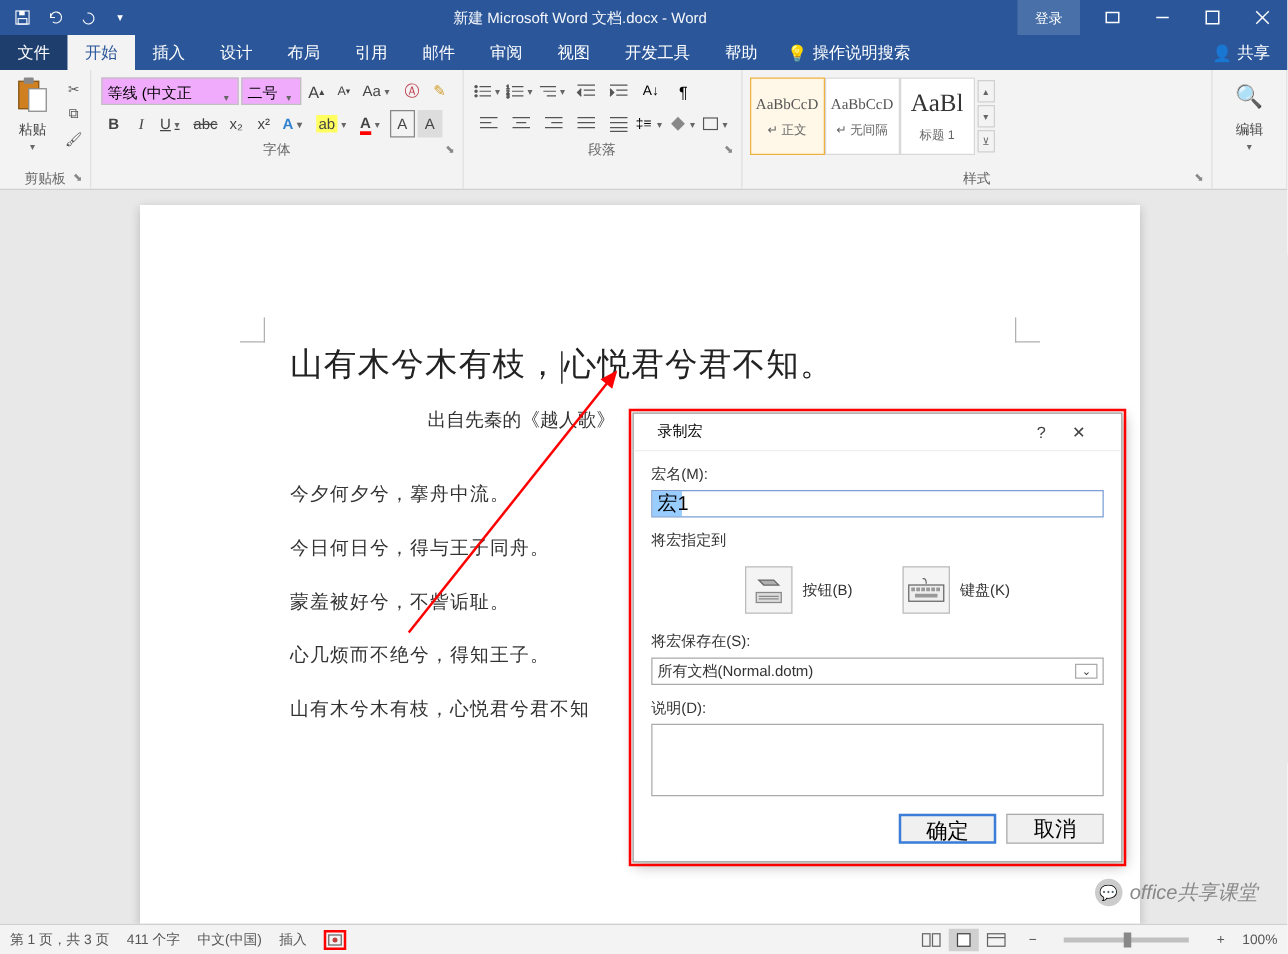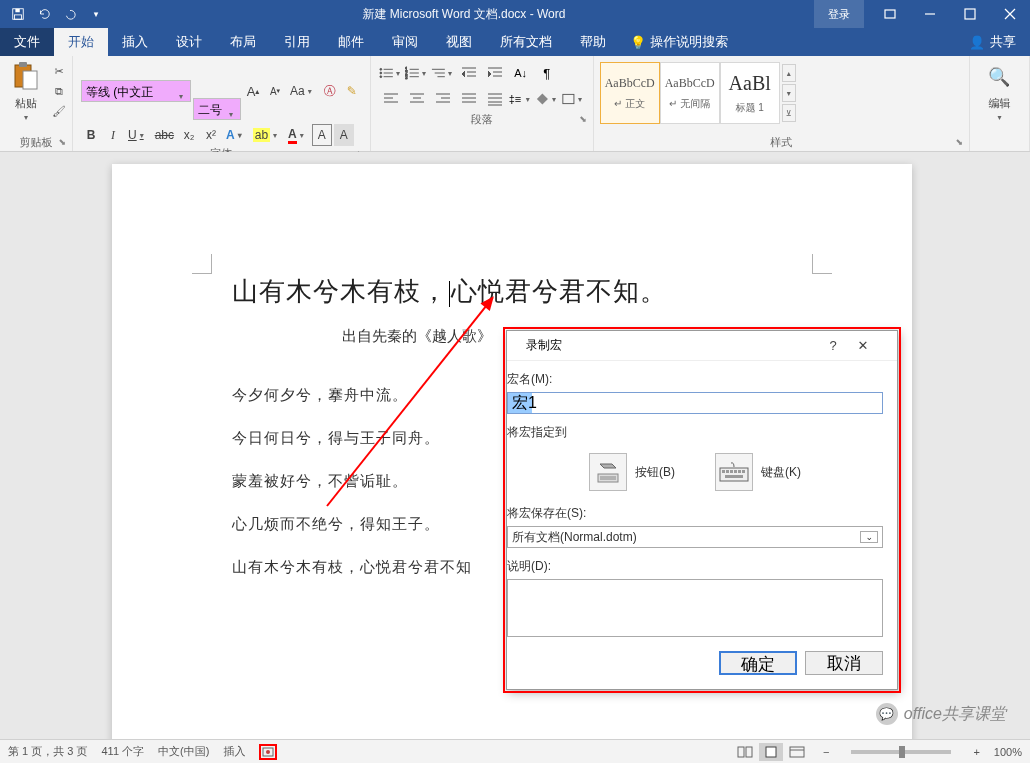--- a/index.html
+++ b/index.html
@@ -35,21 +35,21 @@
 .big-btn .ico { width: 34px; height: 34px; display: flex; align-items: center; justify-content: center; }
 .big-btn .lbl { font-size: 11px; color: #444; }
 .mini-col { display: flex; flex-direction: column; gap: 2px; padding-top: 4px; }
 .mini-btn { width: 18px; height: 18px; display: flex; align-items: center; justify-content: center; cursor: pointer; font-size: 11px; color: #555; }
 
 
 .font-rows { display: flex; flex-direction: column; gap: 4px; padding: 4px 4px 0 4px; }
 .row { display: flex; align-items: center; gap: 2px; }
 .combo { height: 22px; border: 1px solid #c0c0c0; background: #f0abfc; font-size: 12px; display: flex; align-items: flex-end; padding: 0 4px; }
 .combo.font { width: 110px; }
-.combo.size { width: 48px; margin-top: 36px; }
+.combo.size { width: 48px; }
 .combo .arrow, .dd { width: 10px; text-align: center; font-size: 8px; color: #666; margin-left: auto; }
 .fbtn { min-width: 20px; height: 22px; display: flex; align-items: center; justify-content: center; cursor: pointer; font-size: 12px; color: #444; border: 1px solid transparent; padding: 0 2px; }
 .fbtn.bold { font-weight: bold; }
 .fbtn.italic { font-style: italic; font-family: serif; }
 .fbtn.under { text-decoration: underline; }
 
 
 .para-rows { display: flex; flex-direction: column; gap: 4px; padding: 4px 4px 0 4px; }
 .pbtn { width: 24px; height: 22px; display: flex; align-items: center; justify-content: center; cursor: pointer; }
 .pbtn svg { width: 16px; height: 14px; }
@@ -78,21 +78,21 @@
 
 
 .arrow-line { position: absolute; left: 327px; top: 505px; width: 266px; height: 2px; background: red; transform-origin: left center; transform: rotate(-51.5deg); z-index: 5; }
 .arrow-head { position: absolute; right: -2px; top: -5px; width: 0; height: 0; border-left: 14px solid red; border-top: 6px solid transparent; border-bottom: 6px solid transparent; }
 
 
 .dialog { position: absolute; left: 506px; top: 330px; width: 392px; background: white; border: 1px solid #999; box-shadow: 2px 3px 10px rgba(0,0,0,0.3); z-index: 10; outline: 2px solid red; outline-offset: 1px; }
 .dlg-title { height: 30px; display: flex; align-items: center; padding: 0 19px; font-size: 12px; border-bottom: 1px solid #eee; }
 .dlg-title-text { flex: 1; }
 .dlg-help, .dlg-close { width: 30px; text-align: center; cursor: pointer; font-size: 13px; color: #444; }
-.dlg-body { padding: 10px 14px 14px 0; font-size: 12px; color: #333; }
+.dlg-body { padding: 10px 14px 14px 14px; font-size: 12px; color: #333; }
 .dlg-label { margin-bottom: 4px; font-size: 12px; }
 .dlg-input { width: 100%; height: 22px; border: 1px solid #7a9fd4; padding: 0 4px; font-size: 16px; background: white; margin-bottom: 10px; }
 .assign-row { display: flex; gap: 40px; padding: 8px 0 14px 0; justify-content: center; }
 .assign-btn { display: flex; align-items: center; gap: 8px; cursor: pointer; }
 .assign-ico { width: 38px; height: 38px; border: 1px solid #bbb; background: #f4f4f4; display: flex; align-items: center; justify-content: center; }
 .dlg-select { width: 100%; height: 22px; border: 1px solid #aaa; font-size: 12px; padding: 0 4px; background: white; display: flex; align-items: center; margin-bottom: 10px; }
 .dlg-textarea { width: 100%; height: 58px; border: 1px solid #aaa; background: white; margin-bottom: 14px; }
 .dlg-buttons { display: flex; justify-content: flex-end; gap: 8px; }
 .dlg-btn { width: 78px; height: 24px; border: 1px solid #aaa; background: #f0f0f0; font-size: 17px; cursor: pointer; }
 .dlg-btn.primary { border: 2px solid #3b7dd8; }
@@ -168,21 +168,21 @@
 <div class="ribbon-tabs">
   <div class="tab file">文件</div>
   <div class="tab active">开始</div>
   <div class="tab">插入</div>
   <div class="tab">设计</div>
   <div class="tab">布局</div>
   <div class="tab">引用</div>
   <div class="tab">邮件</div>
   <div class="tab">审阅</div>
   <div class="tab">视图</div>
-  <div class="tab">所有文档</div>
+  <div class="tab">开发工具</div>
   <div class="tab">帮助</div>
   <div class="tell-me">
       <span>💡</span>
       <span>操作说明搜索</span>
     </div>
   <div class="tab-spacer"></div>
   <div class="share-btn">
       <span>👤</span>
       <span>共享</span>
     </div>

